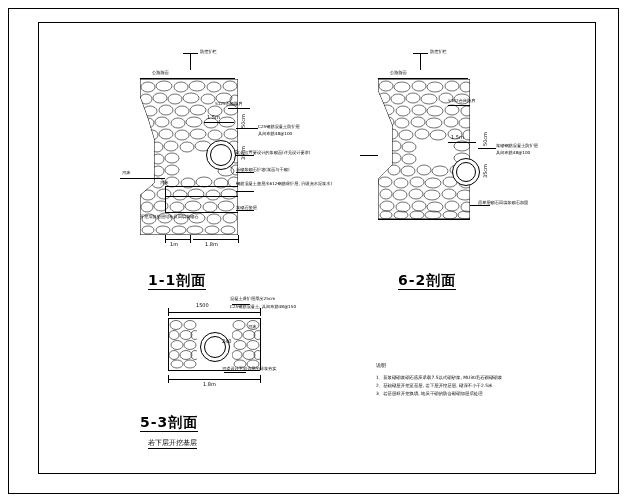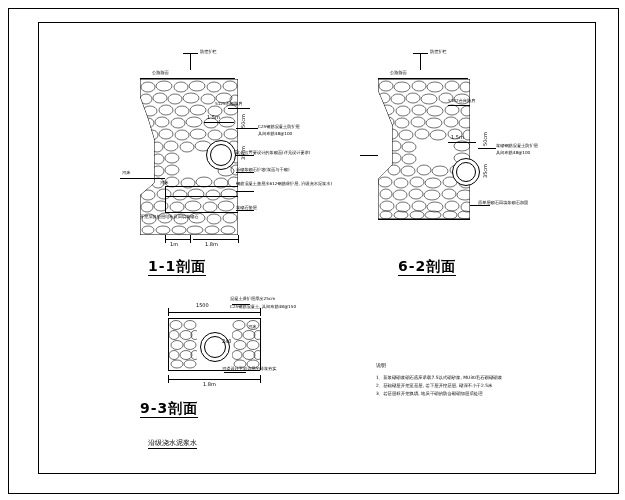--- a/index.html
+++ b/index.html
@@ -3,21 +3,21 @@
 <meta charset="utf-8">
 <style>
   html,body{margin:0;padding:0;background:#fff;}
   body{width:625px;height:500px;font-family:"DejaVu Sans",sans-serif;}
   #sheet{position:relative;width:625px;height:500px;background:#ffffff;overflow:hidden;}
   .frame-outer{position:absolute;left:8px;top:8px;width:609px;height:484px;border:1px solid #000;}
   .frame-inner{position:absolute;left:38px;top:22px;width:556px;height:450px;border:1px solid #000;}
 
   .lbl{position:absolute;font-size:4.2px;line-height:1.25;color:#000;white-space:nowrap;}
   .lbl.cn{font-family:"DejaVu Sans",sans-serif;}
-  .ttl{position:absolute;font-size:14px;font-weight:bold;color:#000;white-space:nowrap;letter-spacing:1px;}
+  .ttl{position:absolute;font-size:14px;font-weight:bold;color:#000;white-space:nowrap;letter-spacing:1px;margin-top:14px;}
   .ttl u{text-decoration:none;border-bottom:1.5px solid #000;padding-bottom:1px;}
   .cap{position:absolute;font-size:7px;color:#000;white-space:nowrap;}
   .cap u{text-decoration:none;border-bottom:1px solid #000;padding-bottom:1px;}
 
   .ln{position:absolute;background:#000;}
   .h1{height:1px;}
   .v1{width:1px;}
 
   
   .stone{position:absolute;overflow:hidden;}
@@ -355,22 +355,22 @@
   <div class="lbl cn" style="left:248px;top:324px;">河床</div>
 
   <div class="lead" style="left:224px;top:372px;width:22px;"></div>
   <div class="lbl cn" style="left:222px;top:366px;">河道设计下岩边层的排浆夯实</div>
 
   <div class="ln h1" style="left:168px;top:379px;width:92px;"></div>
   <div class="ln v1" style="left:168px;top:375px;height:8px;"></div>
   <div class="ln v1" style="left:260px;top:375px;height:8px;"></div>
   <div class="dimtext" style="left:203px;top:381px;">1.8m</div>
 
-  <div class="ttl" style="left:140px;top:400px;"><u>9-3剖面</u></div>
-  <div class="cap" style="left:148px;top:438px;"><u>沿级浇水泥浆水</u></div>
+  <div class="ttl" style="left:140px;top:400px;"><u>5-3剖面</u></div>
+  <div class="cap" style="left:148px;top:438px;"><u>若下层开挖基层</u></div>
 
   <div class="note-title" style="left:376px;top:362px;">说明</div>
   <div class="note" style="left:376px;top:374px;width:210px;">
     <div>1、新浆砌砌浆砌石底座承载7.5以式砌砂浆, MU30毛石砌砌砌浆</div>
     <div>2、基础砌层开挖至基层, 若下层开挖基层, 砌深不小于2.5米</div>
     <div>3、若基层标开挖换填, 地质干砌的防合砌砌加层后处理</div>
   </div>
 </div>
 
 </body></html>

